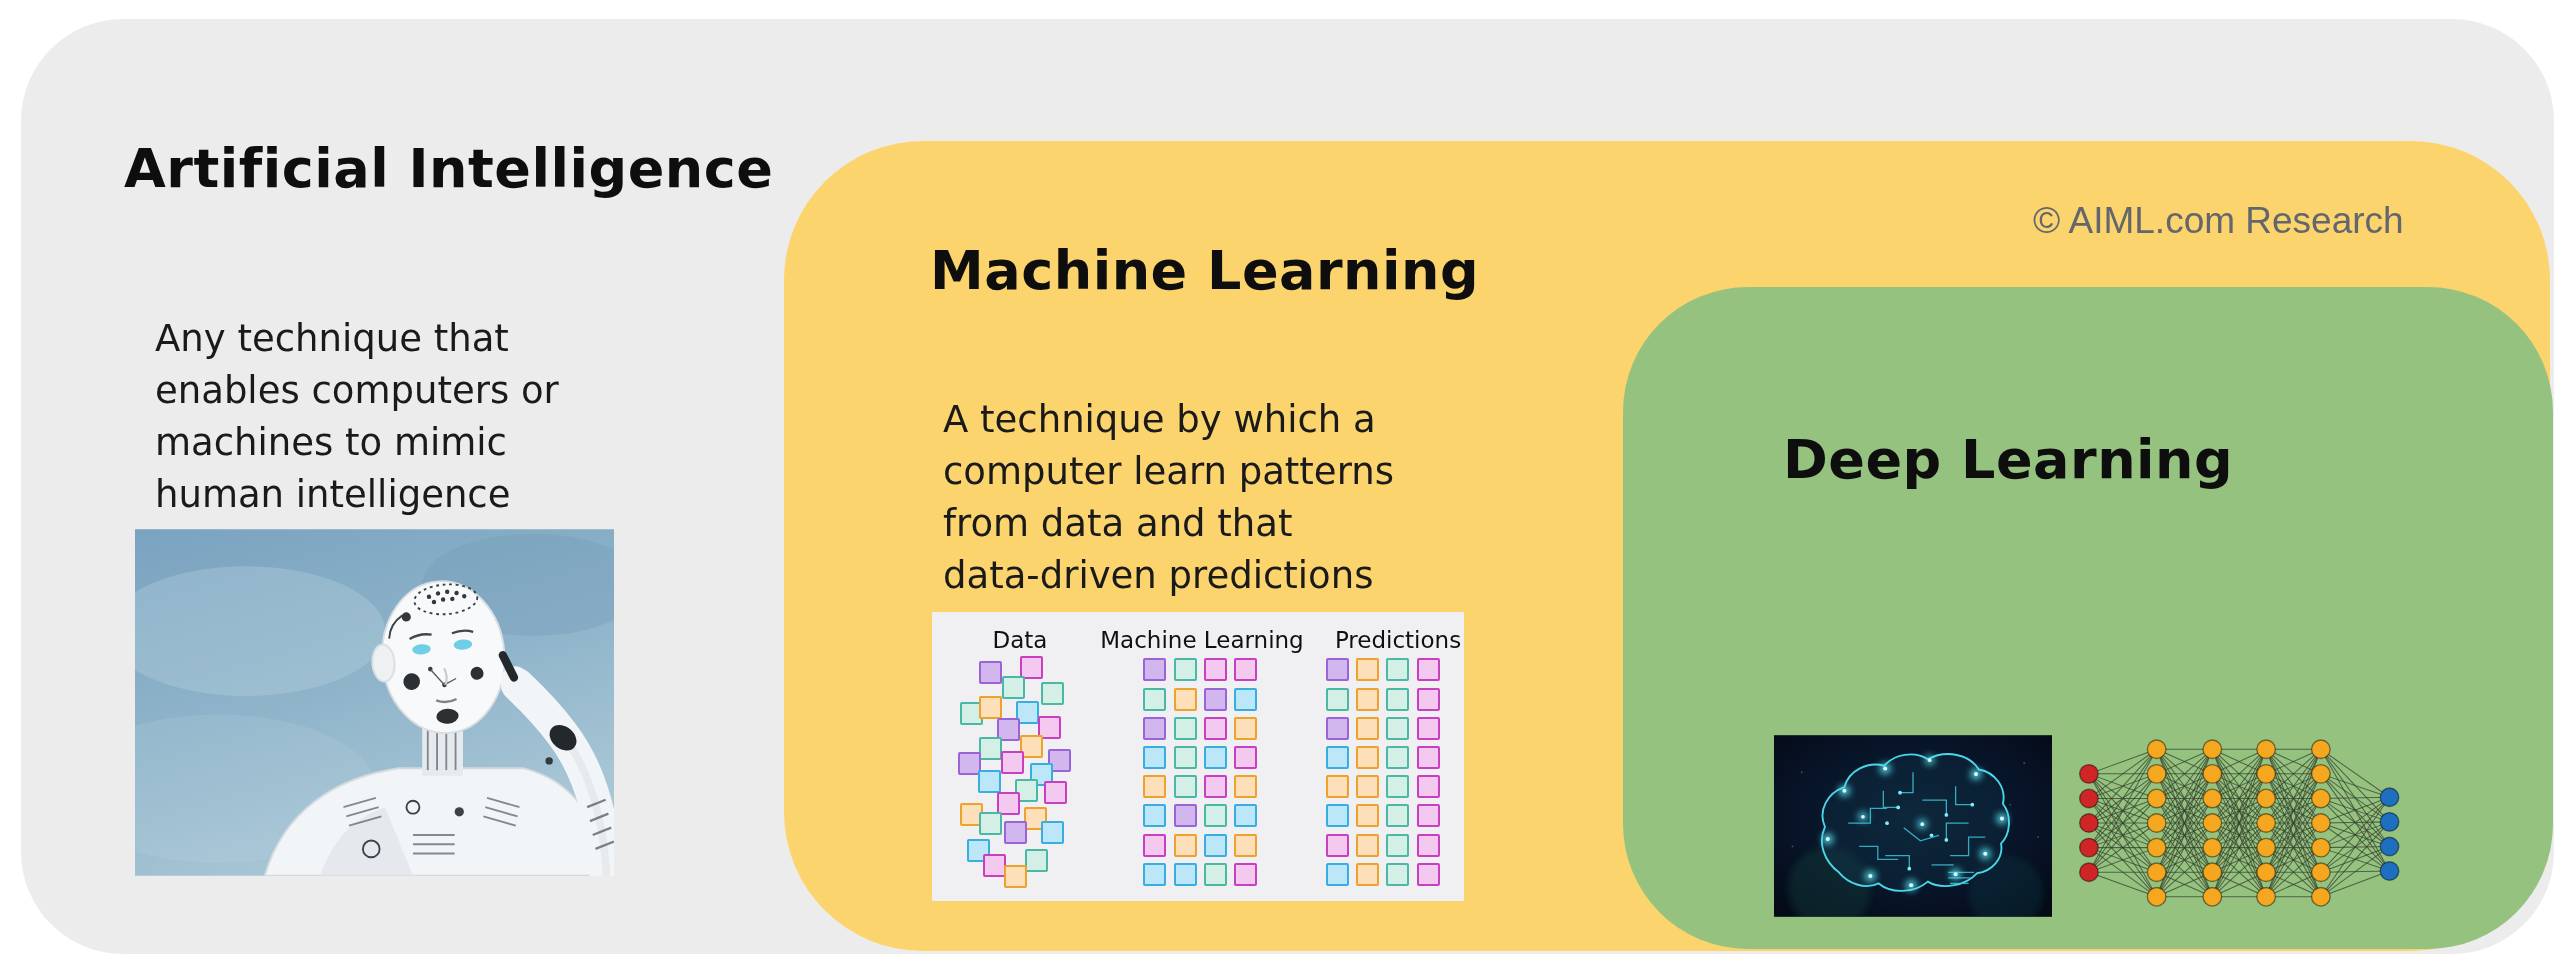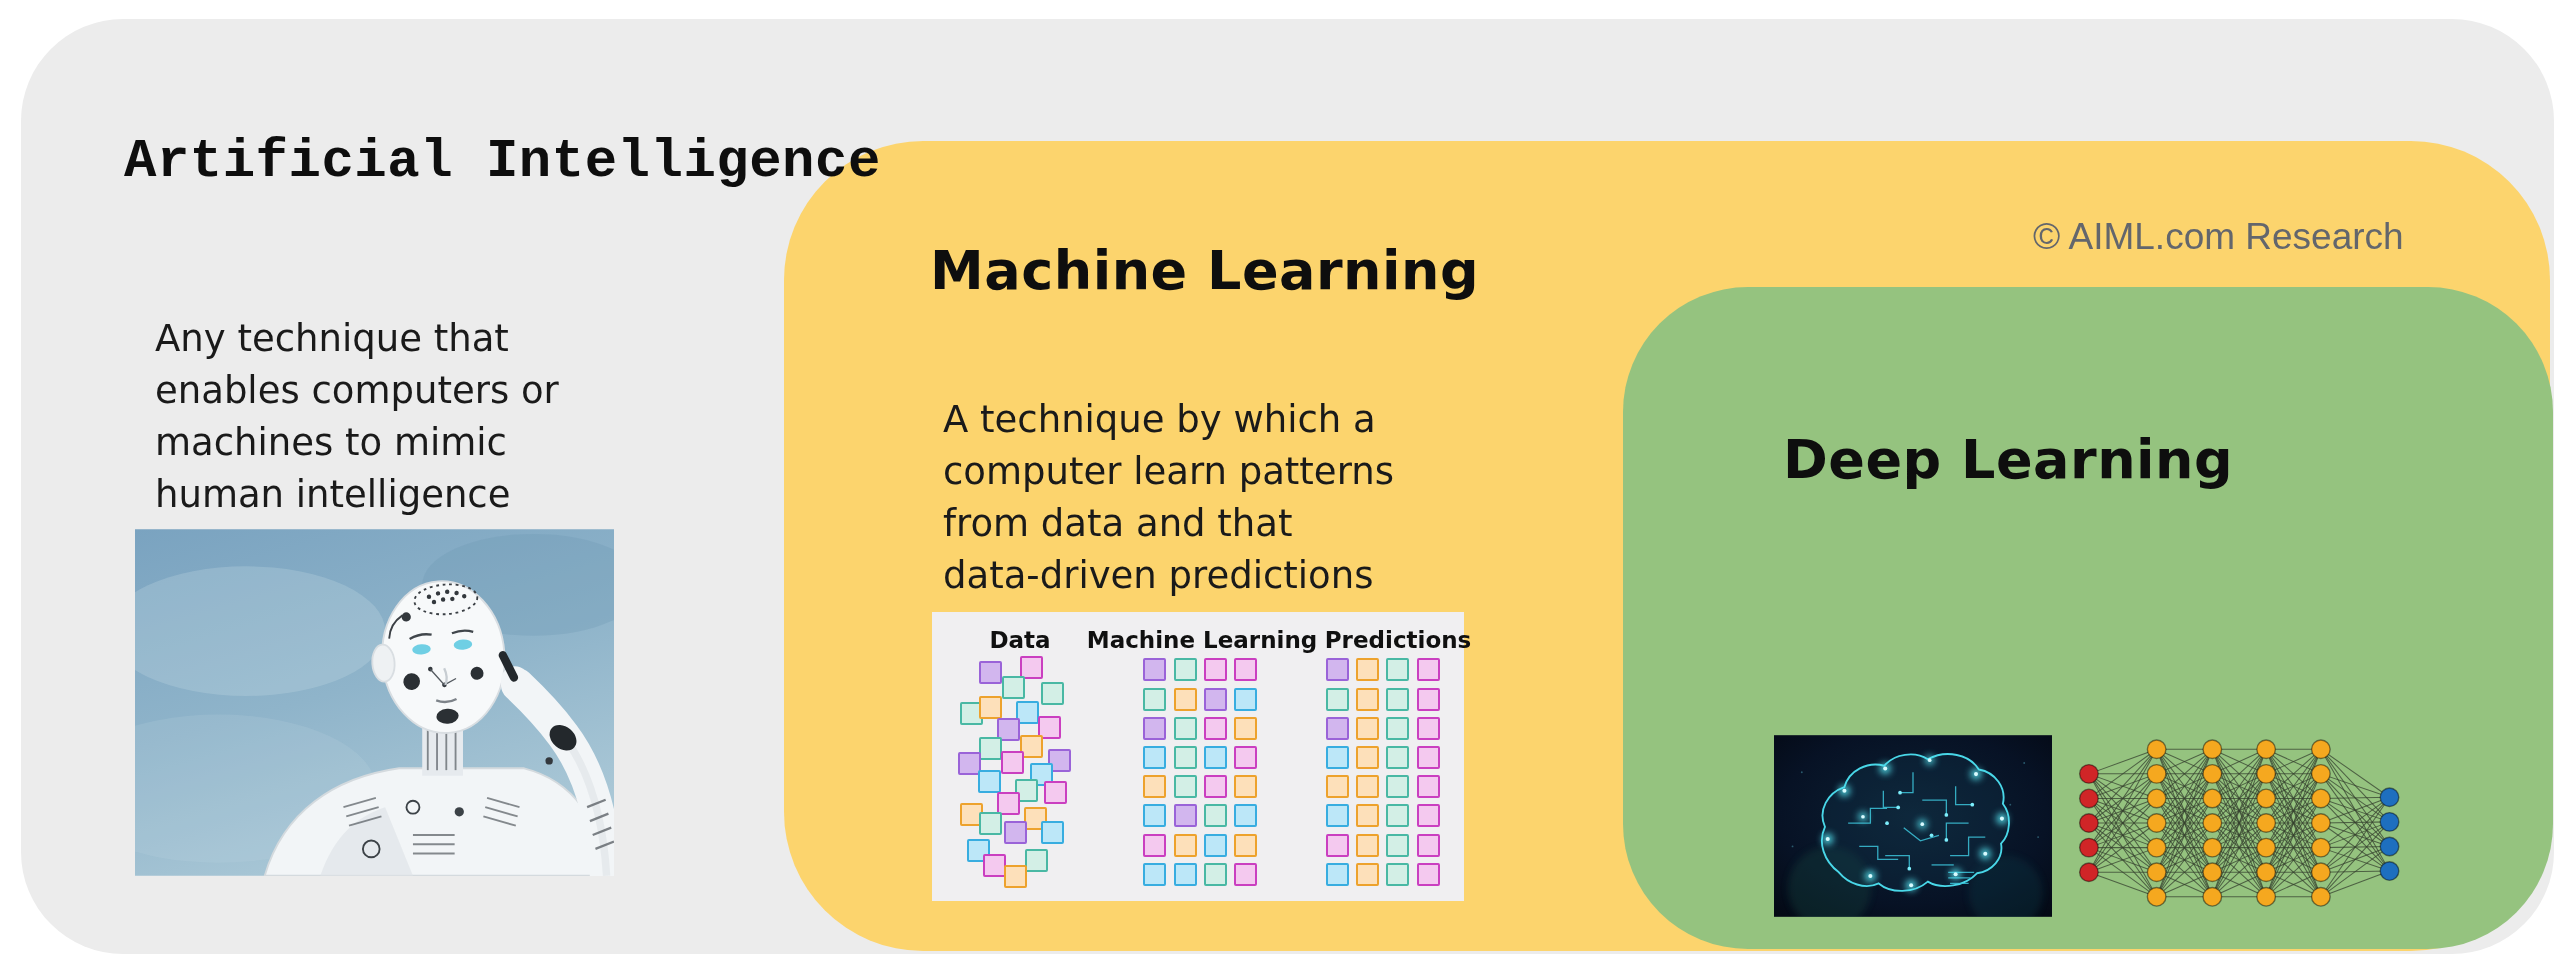--- a/index.html
+++ b/index.html
@@ -8,40 +8,40 @@
     font-family:"DejaVu Sans","Liberation Sans",sans-serif;
   }
   .box{position:absolute;}
   .box-ai{left:21.3px;top:18.5px;width:2533px;height:935px;border-radius:102px;}
   .box-ml{left:784px;top:141px;width:1766px;height:810px;border-radius:139px;}
   .box-dl{left:1623px;top:287px;width:930px;height:662px;border-radius:125px;}
   .title{
     position:absolute;margin:0;font-size:54px;font-weight:700;color:#0e0e0e;
     letter-spacing:0.5px;white-space:nowrap;
   }
-  .title-ai{left:124px;top:131px;font-family:Liberation Mono, monospace;}
+  .title-ai{left:124px;top:137px;}
   .title-ml{left:930px;top:239px;}
   .title-dl{left:1783px;top:428px;}
   .desc{
     position:absolute;margin:16px;font-size:37px;line-height:52px;color:#1a1a1a;
     white-space:pre-line;
   }
   .desc-ai{left:139px;top:297px;}
   .desc-ml{left:927px;top:378px;}
   .desc-dl{left:1780px;top:551px;}
   .copyright{
-    position:absolute;left:2033px;top:216px;font-size:37px;color:#63666c;
+    position:absolute;left:2033px;top:200px;font-size:37px;color:#63666c;
     font-family:"Liberation Sans",sans-serif;white-space:nowrap;
   }
   .panel{
     position:absolute;left:932px;top:612px;width:532px;height:289px;
   }
   .panel-header{
     position:absolute;top:15px;transform:translateX(-50%);
-    font-size:23px;font-weight:700;color:#101010;white-space:nowrap;
+    font-size:23px;font-weight:400;color:#101010;white-space:nowrap;
   }
   .ph-data{left:88px;}
   .ph-ml{left:270px;}
   .ph-pred{left:466px;}
   .sq{
     position:absolute;width:23px;height:23px;box-sizing:border-box;
     border:2.8px solid;border-radius:1.9px;
   }
   .fig{position:absolute;display:block;}
   .fig-robot{left:135px;top:529px;}

